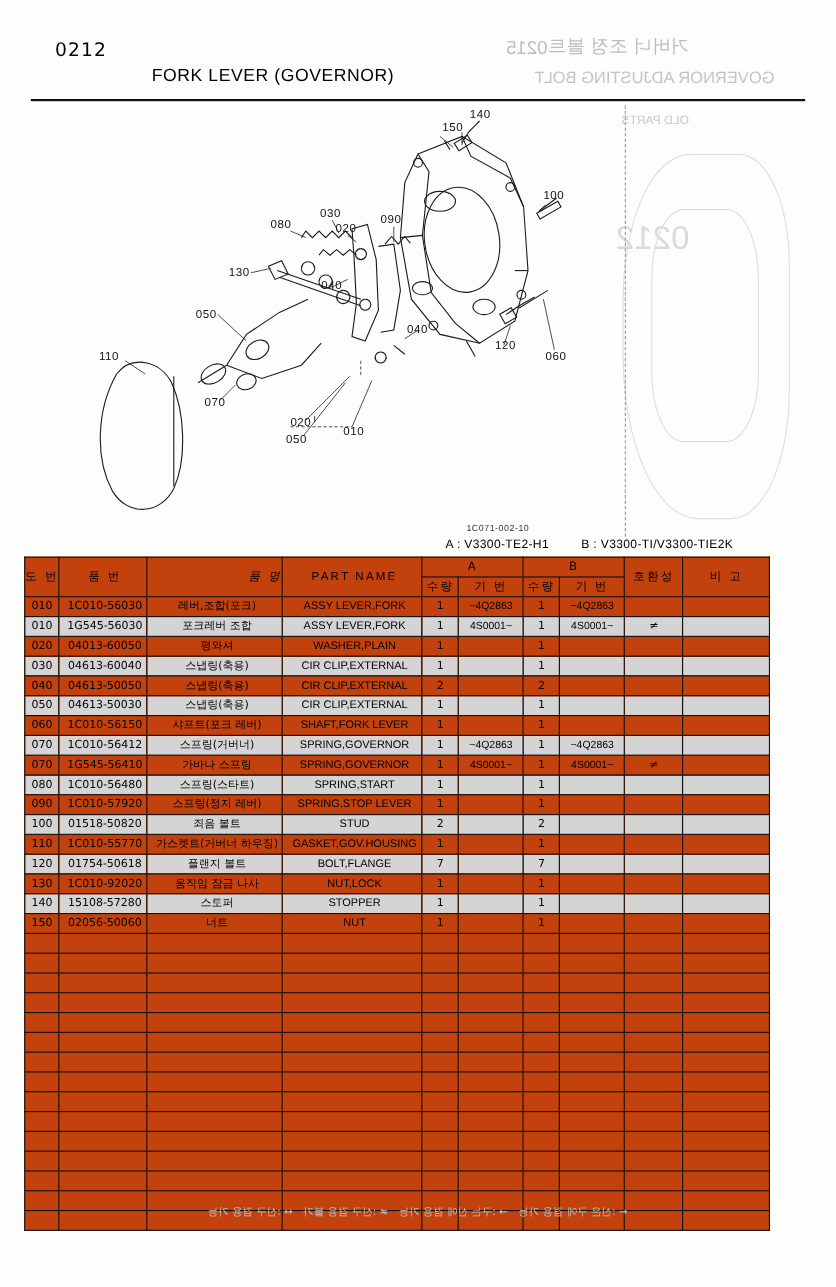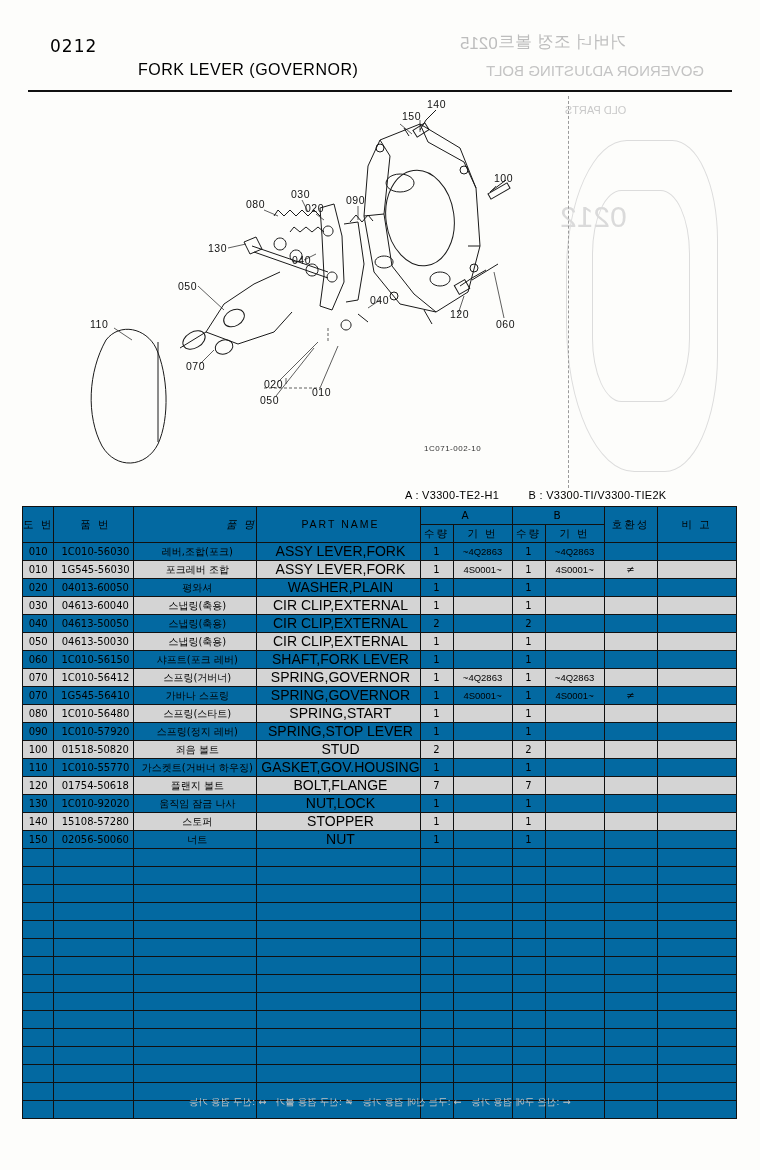--- a/index.html
+++ b/index.html
@@ -114,21 +114,21 @@
   .dashed-divider {
     position: absolute;
     left: 540px;
     top: 0;
     height: 392px;
     border-left: 1px dashed #9a9a9a;
   }
   .fig-id {
     position: absolute;
     left: 396px;
-    top: 348px;
+    top: 380px;
     font-size: 8px;
     letter-spacing: 0.5px;
     color: #333;
     font-family: "Liberation Sans", sans-serif;
   }
   .callout {
     position: absolute;
     font-size: 10.5px;
     font-family: "Liberation Sans", sans-serif;
     color: #111;
@@ -147,40 +147,40 @@
   .variant-line span.b-label { margin-left: 26px; }
 
   
   table.parts {
     position: absolute;
     left: 22px;
     top: 506px;
     border-collapse: collapse;
     font-size: 10px;
     font-family: "DejaVu Sans", sans-serif;
-    background: #0369a1;
+    background: #c2410c;
   }
   table.parts th, table.parts td {
     border: 1px solid #111;
     padding: 0;
     height: 17px;
     line-height: 17px;
     text-align: center;
     font-weight: normal;
     overflow: hidden;
     white-space: nowrap;
   }
   table.parts thead th {
     font-size: 10.5px;
     letter-spacing: 2px;
   }
   .c-no      { width: 30px; }
   .c-partno  { width: 76px; text-align: left; padding-left: 3px !important; }
   .c-korname { width: 118px; text-align: left; padding-left: 4px !important; }
-  .c-engname { width: 122px; text-align: left; padding-left: 4px !important; font-family: "Liberation Sans", sans-serif; font-size: 14px; }
+  .c-engname { width: 122px; text-align: left; padding-left: 4px !important; font-family: "Liberation Sans", sans-serif; font-size: 10px; }
   .c-qty     { width: 32px; }
   .c-sym     { width: 58px; font-family: "Liberation Sans", sans-serif; font-size: 9.5px; }
   .c-compat  { width: 52px; margin-left: 28px; }
   .c-remark  { width: 78px; }
 
   tr.shaded td { background: #d4d4d4; }
   tr.empty td  { height: 17px; }
 
   .grp-head-A, .grp-head-B { letter-spacing: 1px; }
 

